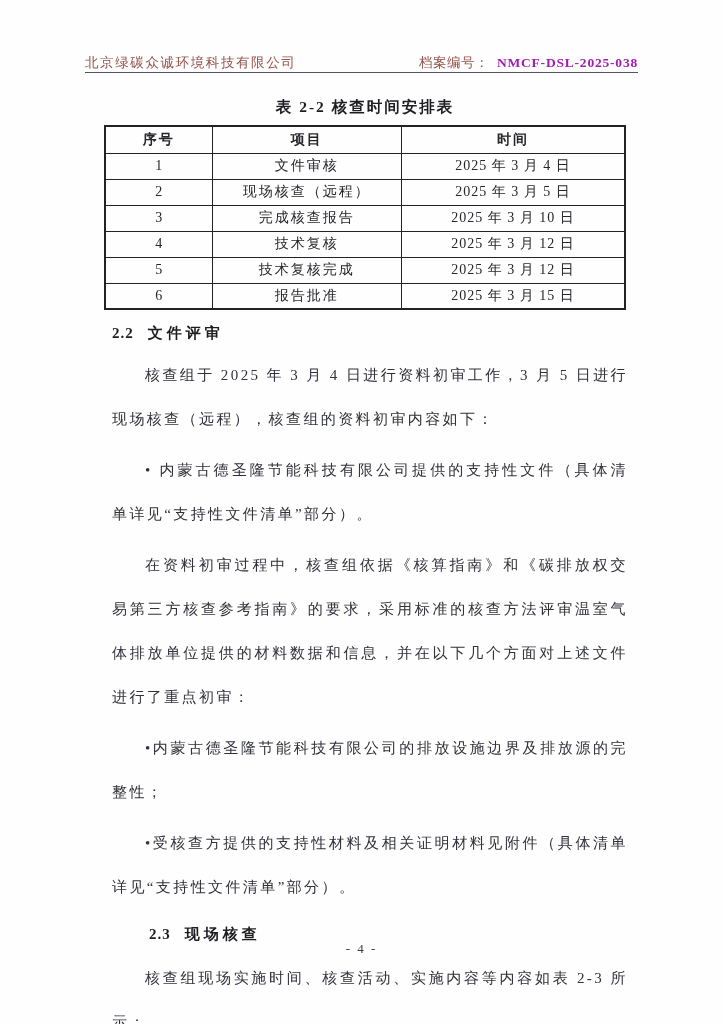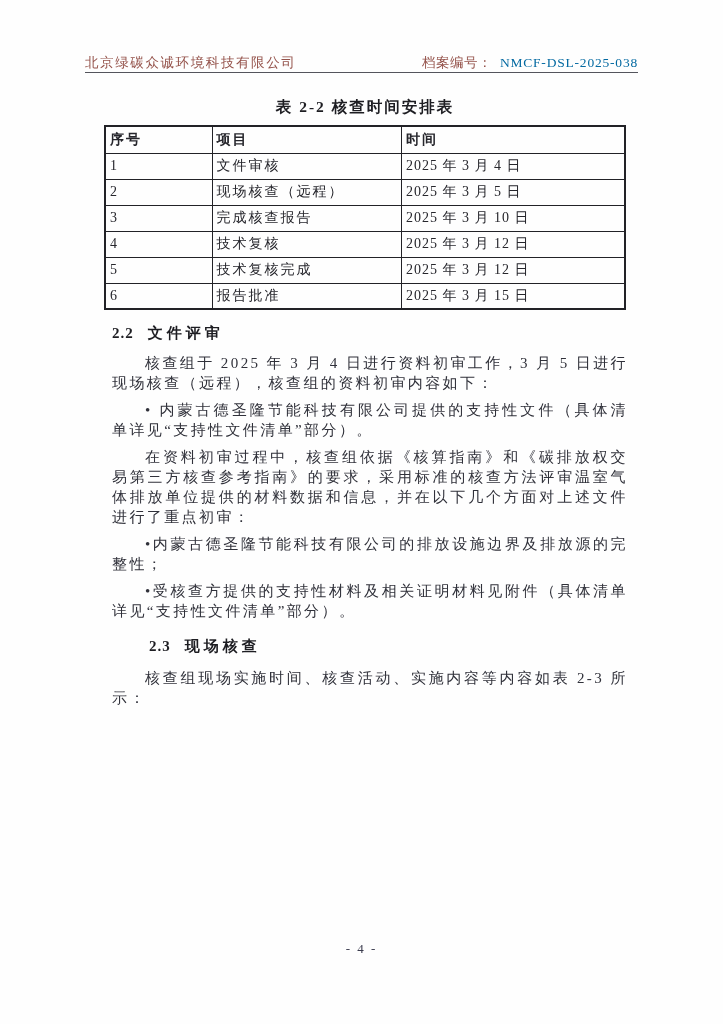--- a/index.html
+++ b/index.html
@@ -11,53 +11,53 @@
     color:#2f3038; overflow:hidden;
   }
   
   .header {
     position:absolute; top:54px; left:85px; width:553px;
     display:flex; justify-content:space-between; align-items:baseline;
     font-size:13.5px;
   }
   .company { color:#94524a; letter-spacing:1.6px; }
   .archive { color:#94524a; letter-spacing:0.5px; white-space:nowrap; }
-  .archive .code { color:#0369a1; font-weight:normal; letter-spacing:0.8px; margin-left:8px; }
+  .archive .code { color:#a21caf; font-weight:bold; letter-spacing:0.8px; margin-left:8px; }
   .header-rule {
     position:absolute; top:72px; left:85px; width:553px;
     border-top:1.8px solid #54555c;
   }
   
   .content { position:absolute; top:97px; left:104px; width:522px; }
   .table-title {
     text-align:center; font-weight:bold; font-size:15.5px; color:#1d1d22;
     letter-spacing:2px; margin-bottom:7px;
   }
   table.schedule { width:100%; border-collapse:collapse; border:2px solid #222227; }
   table.schedule th, table.schedule td {
-    border:1px solid #222227; text-align:left; vertical-align:middle;
+    border:1px solid #222227; text-align:center; vertical-align:middle;
     font-size:14px; height:26px; padding:0 4px; color:#26262c;
   }
   table.schedule th { font-weight:bold; height:27px; letter-spacing:2px; }
   td.c-time { letter-spacing:1px; font-weight:400; }
   td.c-item { letter-spacing:2px; font-weight:500; }
   td.c-seq  { font-weight:500; }
   col.w-seq  { width:20.6%; }
   col.w-item { width:36.4%; }
   col.w-time { width:43%; }
   
   .h-sec {
     margin:14px 0 10px 8px; font-size:15px; font-weight:bold; color:#1d1d22;
   }
   .h-sec .num { letter-spacing:1px; }
   .h-sec .ttl { margin-left:14px; letter-spacing:4px; }
   .h-sec.indent { margin-left:45px; margin-top:16px; margin-bottom:12px; }
   p.body {
     width:516px; margin:0 0 7px 8px;
-    font-size:15px; line-height:20px; letter-spacing:2.4px;
+    font-size:15px; line-height:44px; letter-spacing:2.4px;
     text-align:justify; text-indent:33px; color:#30313a;
   }
   p.body.last { margin-top:3px; }
   
   .footer {
     position:absolute; top:941px; left:0; width:100%; text-align:center;
     font-size:13px; color:#3a3b4d; letter-spacing:2px;
   }
 </style>
 </head>

